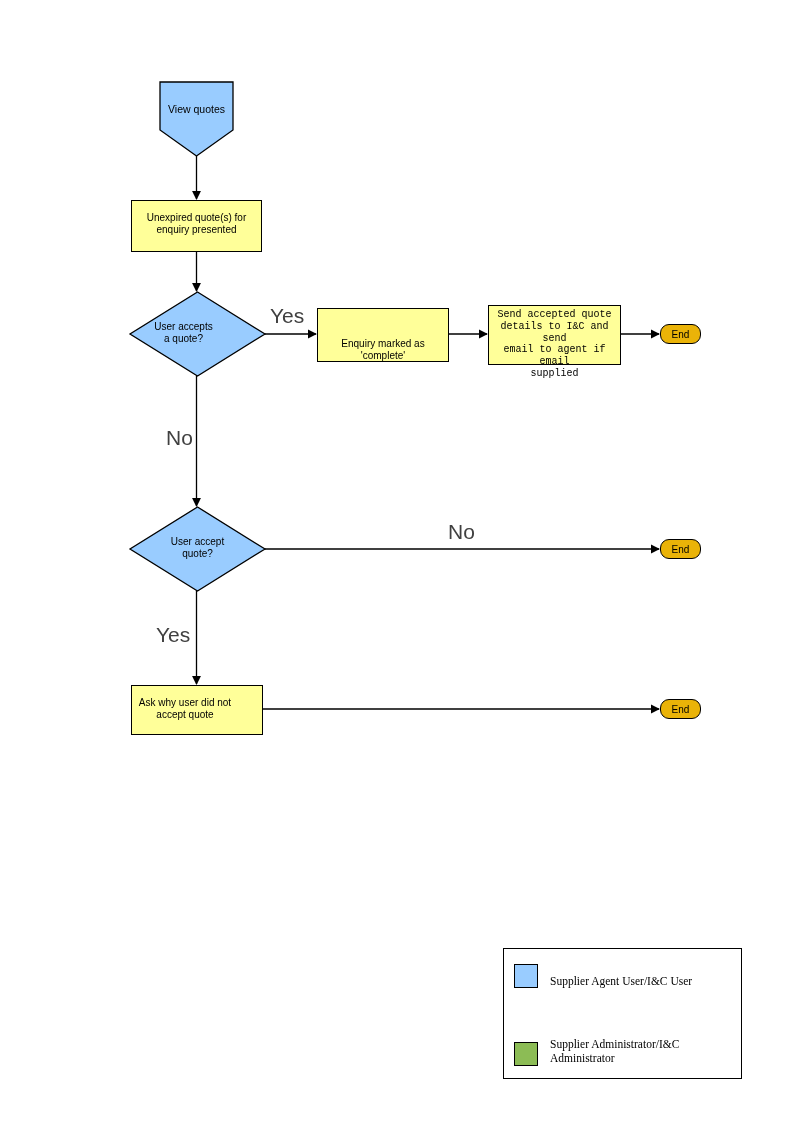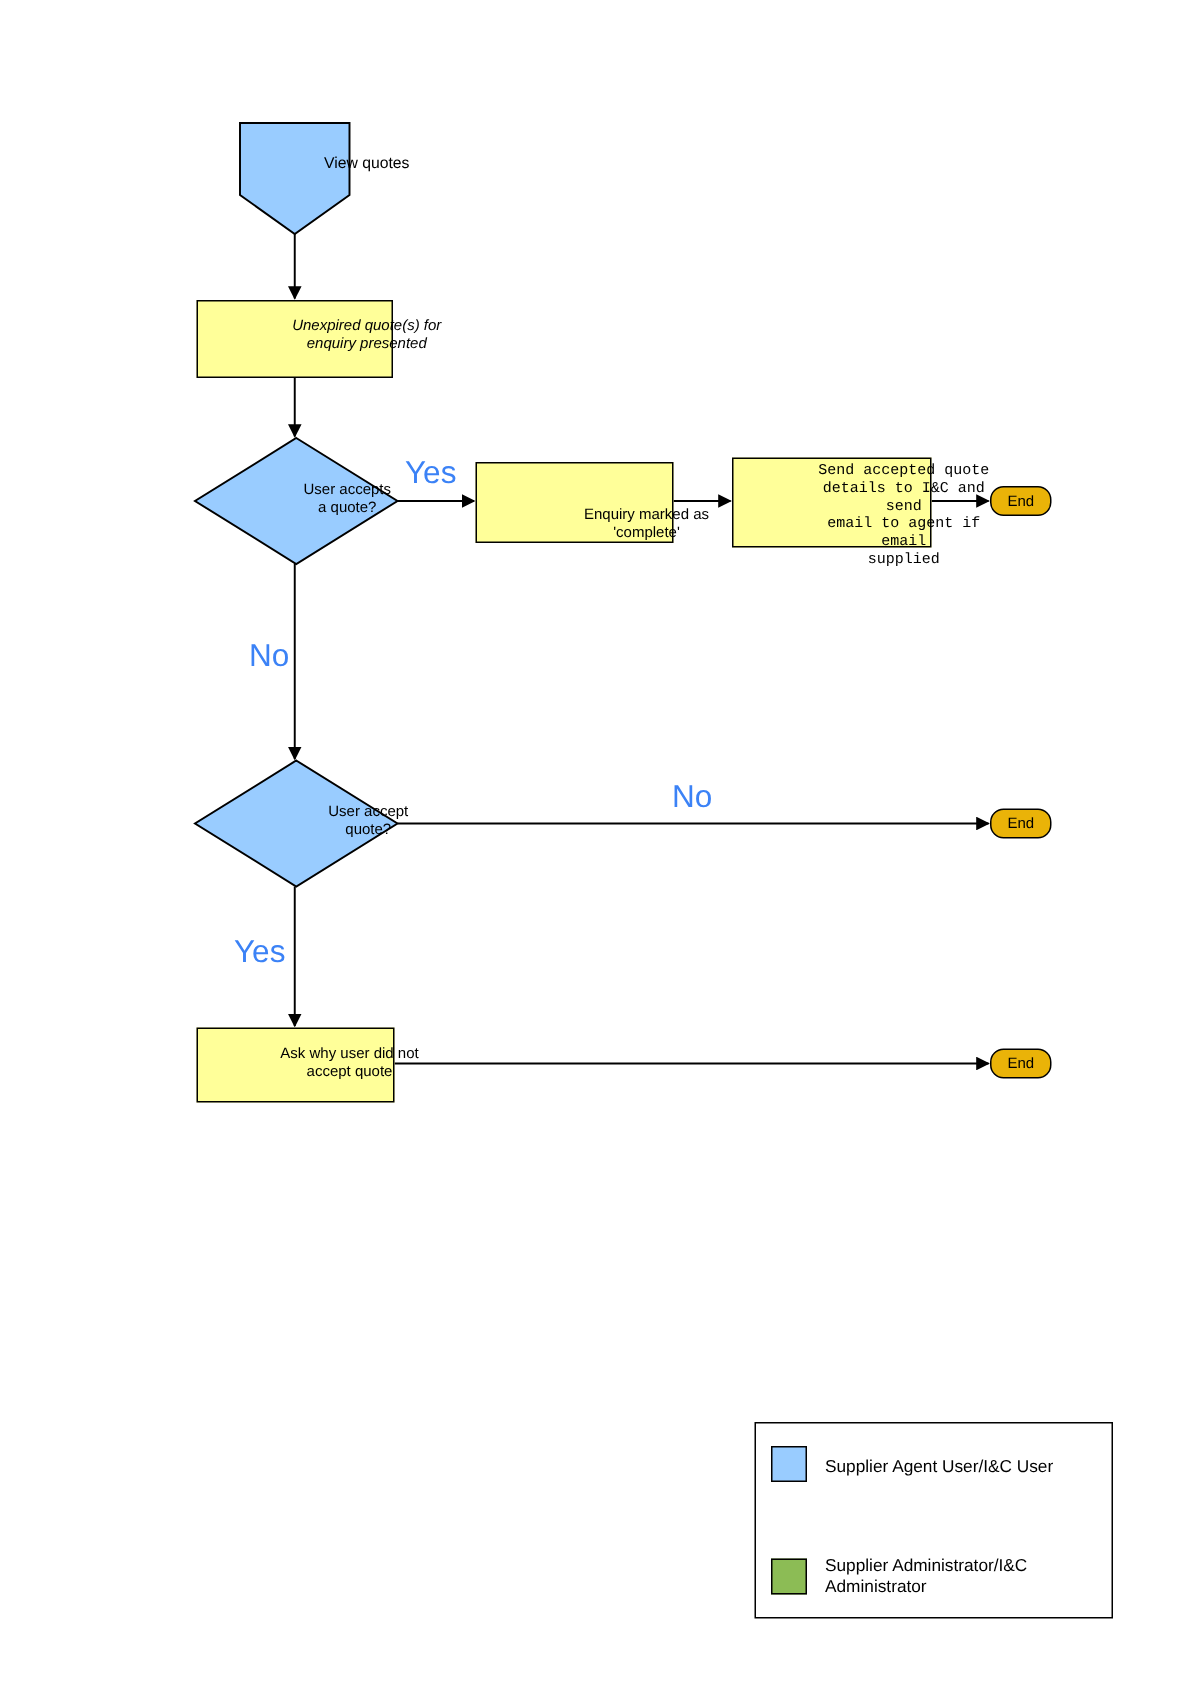--- a/index.html
+++ b/index.html
@@ -20,25 +20,24 @@
     width: 794px;
     height: 1123px;
   }
   .node-label {
     position: absolute;
     text-align: center;
     color: #000000;
     line-height: 1.18;
     pointer-events: none;
     white-space: pre-line;
-    margin-left: 48px;
   }
   .edge-label {
     position: absolute;
-    color: #3b82f6;
+    color: #404040;
     font-size: 21px;
     line-height: 1;
   }
   
   .shape {
     position: absolute;
     box-sizing: border-box;
   }
   .rect-task {
     background: #ffff99;
@@ -63,21 +62,22 @@
     top: 948px;
     width: 239px;
     height: 131px;
     border: 1px solid #000000;
     background: #ffffff;
     box-sizing: border-box;
   }
   .legend-row {
     position: absolute;
     display: flex;
-    align-items: center;
+    align-items: flex-end;
+    font-family: Liberation Serif, serif;
   }
   .legend-swatch {
     width: 24px;
     height: 24px;
     border: 1px solid #000000;
     box-sizing: border-box;
     flex: 0 0 auto;
   }
   .legend-text {
     margin-left: 12px;
@@ -120,21 +120,21 @@
 <div class="shape rect-task" style="left:317px;top:308px;width:132px;height:54px;"></div>
 <div class="shape rect-task" style="left:488px;top:305px;width:133px;height:60px;"></div>
 <div class="shape rect-task" style="left:131px;top:685px;width:132px;height:50px;"></div>
 
 <div class="end-node" style="left:660px;top:324px;width:41px;height:20px;">End</div>
 <div class="end-node" style="left:660px;top:539px;width:41px;height:20px;">End</div>
 <div class="end-node" style="left:660px;top:699px;width:41px;height:20px;">End</div>
 
 <div class="node-label" style="left:154px;top:103px;width:85px;font-size:10.5px;">View quotes</div>
 
-<div class="node-label" style="left:133px;top:212px;width:127px;font-size:10px;font-style:italic;">Unexpired quote(s) for
+<div class="node-label" style="left:133px;top:212px;width:127px;font-size:10px;">Unexpired quote(s) for
 enquiry presented</div>
 
 <div class="node-label" style="left:136px;top:321px;width:95px;font-size:10px;">User accepts
 a quote?</div>
 
 <div class="node-label" style="left:319px;top:338px;width:128px;font-size:10px;">Enquiry marked as
 'complete'</div>
 
 <div class="node-label" style="left:490px;top:309px;width:129px;font-size:10px;font-family:Liberation Mono, monospace;">Send accepted quote
 details to I&amp;C and send

